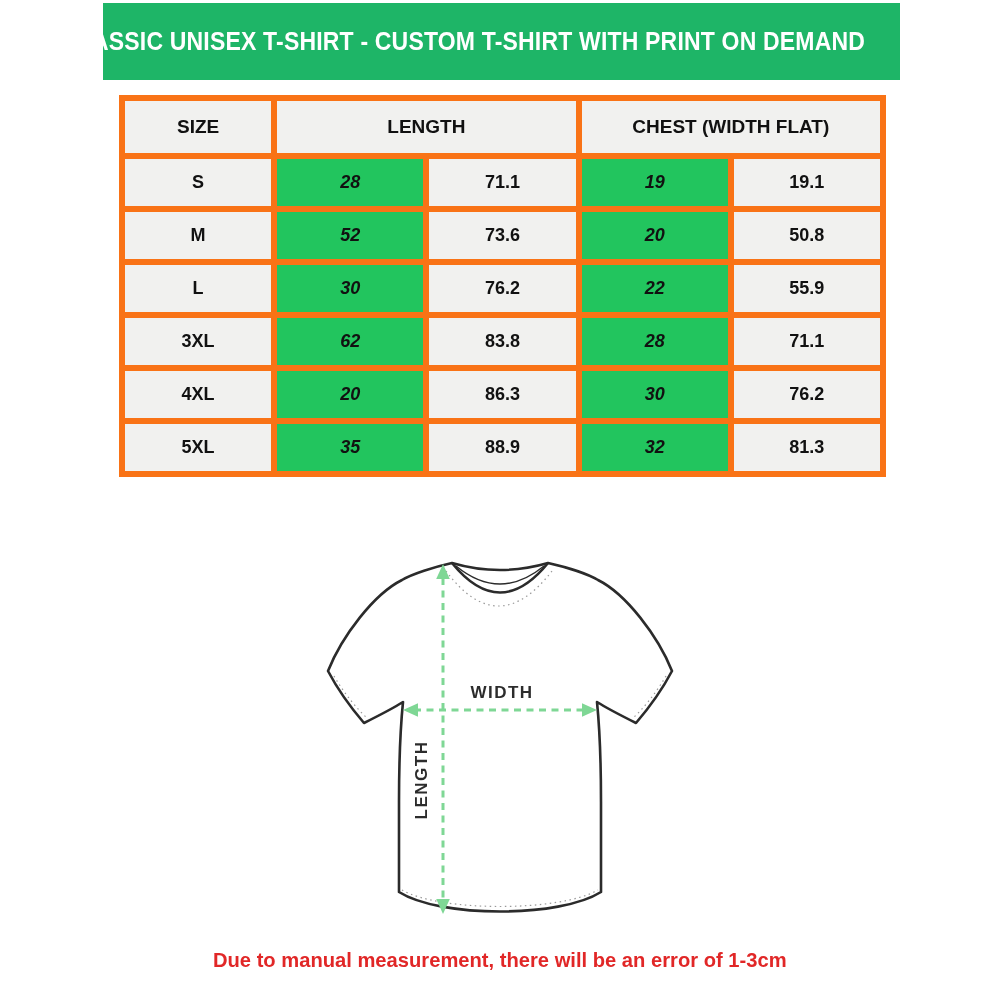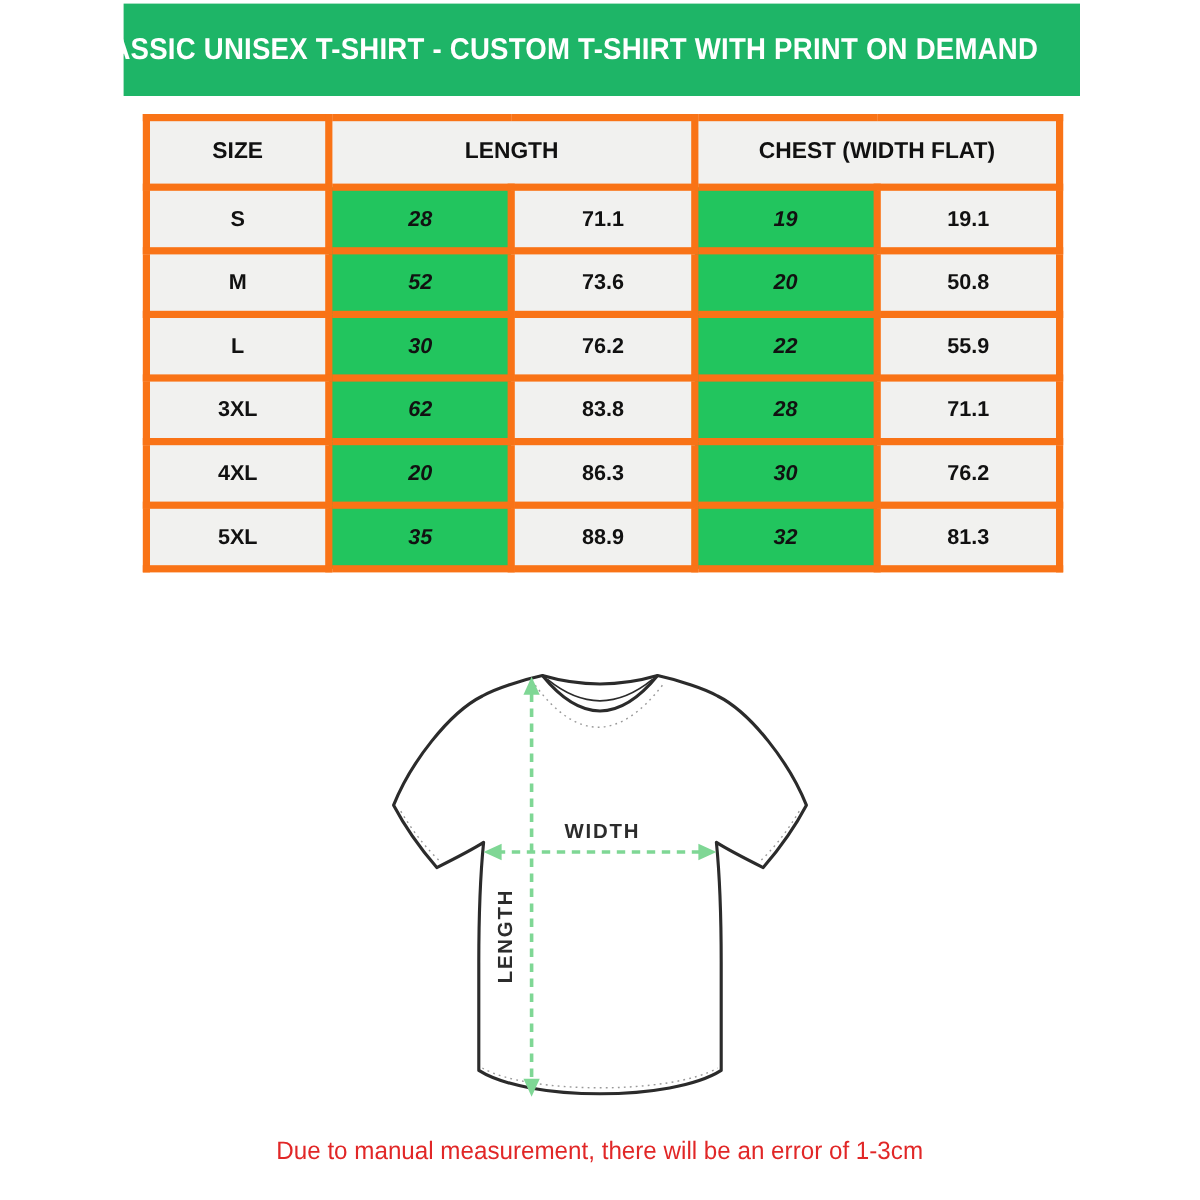--- a/index.html
+++ b/index.html
@@ -33,21 +33,21 @@
   .cell-white{background:#22c55e;font-style:italic;}
 
   
   .diagram{position:absolute;left:300px;top:540px;width:400px;height:400px;}
   .svg-label{font-family:"Liberation Sans", sans-serif;font-size:17px;font-weight:700;
     fill:#2c2c2c;letter-spacing:1.5px;}
 
   
   .footer-note{
     position:absolute;left:0;top:948px;width:1000px;text-align:center;
-    color:#e12727;font-size:21px;font-weight:400;
+    color:#e12727;font-size:21px;font-weight:700;
   }
   .footer-note span{display:inline-block;transform:scaleX(.96);white-space:nowrap;}
 </style>
 </head>
 <body>
 
 <div class="page">
 
   <div class="banner">
     <span class="banner-text">CLASSIC UNISEX T-SHIRT - CUSTOM T-SHIRT WITH PRINT ON DEMAND</span>

